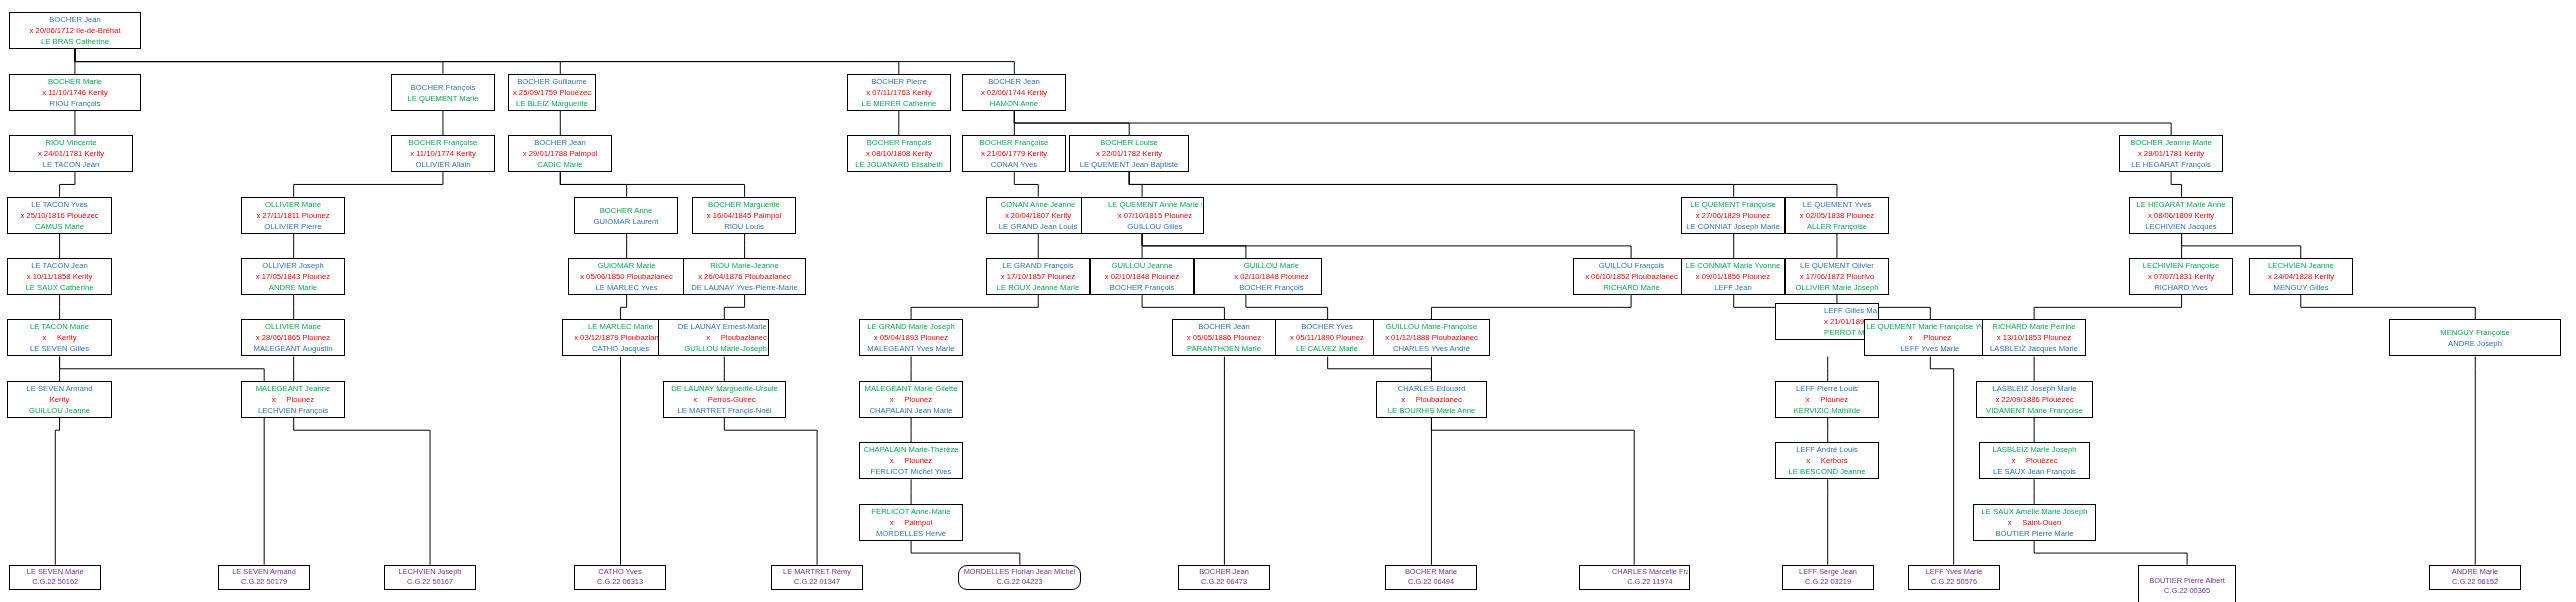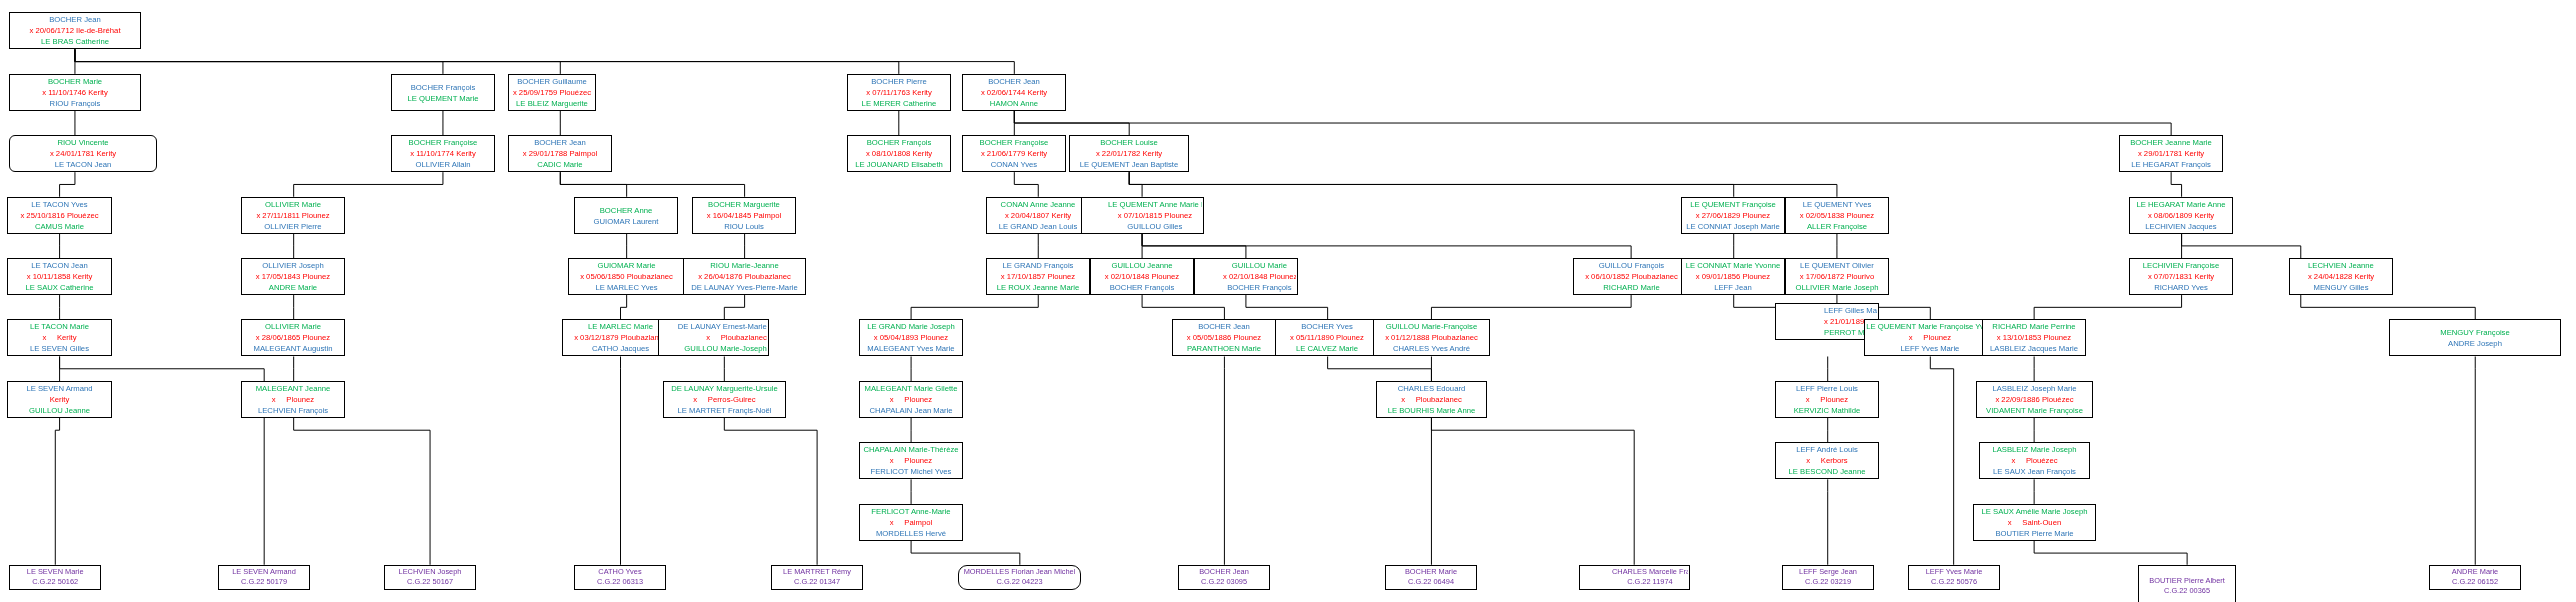--- a/index.html
+++ b/index.html
@@ -133,21 +133,21 @@
     <div class="node" style="left: 847px; top: 74px; width: 104px; height: 37px;">
       <span class="ln c-m">BOCHER Pierre</span>
       <span class="ln c-x">x 07/11/1763 Kerity</span>
       <span class="ln c-f">LE MERER Catherine</span>
     </div>
     <div class="node" style="left: 962px; top: 74px; width: 104px; height: 37px;">
       <span class="ln c-m">BOCHER Jean</span>
       <span class="ln c-x">x 02/06/1744 Kerity</span>
       <span class="ln c-f">HAMON Anne</span>
     </div>
-    <div class="node" style="left: 9px; top: 135px; width: 148px; height: 37px; border-radius: 6px;">
+    <div class="node" style="left: 9px; top: 135px; width: 124px; height: 37px;">
       <span class="ln c-f">RIOU Vincente</span>
       <span class="ln c-x">x 24/01/1781 Kerity</span>
       <span class="ln c-m">LE TACON Jean</span>
     </div>
     <div class="node" style="left: 391px; top: 135px; width: 104px; height: 37px;">
       <span class="ln c-f">BOCHER Françoise</span>
       <span class="ln c-x">x 11/10/1774 Kerity</span>
       <span class="ln c-m">OLLIVIER Allain</span>
     </div>
     <div class="node" style="left: 508px; top: 135px; width: 104px; height: 37px;">
@@ -243,21 +243,21 @@
     <div class="node" style="left: 986px; top: 258px; width: 104px; height: 37px;">
       <span class="ln c-m">LE GRAND François</span>
       <span class="ln c-x">x 17/10/1857 Plounez</span>
       <span class="ln c-f">LE ROUX Jeanne Marie</span>
     </div>
     <div class="node" style="left: 1090px; top: 258px; width: 104px; height: 37px;">
       <span class="ln c-f">GUILLOU Jeanne</span>
       <span class="ln c-x">x 02/10/1848 Plounez</span>
       <span class="ln c-m">BOCHER François</span>
     </div>
-    <div class="node" style="left: 1194px; top: 258px; width: 104px; height: 37px; padding-left: 28px;">
+    <div class="node" style="left: 1194px; top: 258px; width: 128px; height: 37px; padding-left: 28px;">
       <span class="ln c-f">GUILLOU Marie</span>
       <span class="ln c-x">x 02/10/1848 Plounez</span>
       <span class="ln c-m">BOCHER François</span>
     </div>
     <div class="node" style="left: 1573px; top: 258px; width: 117px; height: 37px;">
       <span class="ln c-m">GUILLOU François</span>
       <span class="ln c-x">x 06/10/1852 Ploubazlanec</span>
       <span class="ln c-f">RICHARD Marie</span>
     </div>
     <div class="node" style="left: 1681px; top: 258px; width: 104px; height: 37px;">
@@ -268,21 +268,21 @@
     <div class="node" style="left: 1785px; top: 258px; width: 104px; height: 37px;">
       <span class="ln c-m">LE QUEMENT Olivier</span>
       <span class="ln c-x">x 17/06/1872 Plourivo</span>
       <span class="ln c-f">OLLIVIER Marie Joseph</span>
     </div>
     <div class="node" style="left: 2129px; top: 258px; width: 104px; height: 37px;">
       <span class="ln c-f">LECHIVIEN Françoise</span>
       <span class="ln c-x">x 07/07/1831 Kerity</span>
       <span class="ln c-m">RICHARD Yves</span>
     </div>
-    <div class="node" style="left: 2249px; top: 258px; width: 104px; height: 37px; margin-left: 40px;">
+    <div class="node" style="left: 2249px; top: 258px; width: 104px; height: 37px;">
       <span class="ln c-f">LECHVIEN Jeanne</span>
       <span class="ln c-x">x 24/04/1828 Kerity</span>
       <span class="ln c-m">MENGUY Gilles</span>
     </div>
     <div class="node" style="left: 7px; top: 319px; width: 105px; height: 37px;">
       <span class="ln c-f">LE TACON Marie</span>
       <span class="ln c-x">x &nbsp;&nbsp;&nbsp; Kerity</span>
       <span class="ln c-m">LE SEVEN Gilles</span>
     </div>
     <div class="node" style="left: 241px; top: 319px; width: 104px; height: 37px;">
@@ -419,21 +419,21 @@
     <div class="node small" style="left: 771px; top: 565px; width: 92px; height: 24.6px;">
       <span class="ln c-cg">LE MARTRET Rémy</span>
       <span class="ln c-cg">C.G.22 01347</span>
     </div>
     <div class="node small" style="left: 958px; top: 565px; width: 123px; height: 24.6px; border-radius: 9px;">
       <span class="ln c-cg">MORDELLES Florian Jean Michel</span>
       <span class="ln c-cg">C.G.22 04223</span>
     </div>
     <div class="node small" style="left: 1178px; top: 565px; width: 92px; height: 24.6px;">
       <span class="ln c-cg">BOCHER Jean</span>
-      <span class="ln c-cg">C.G.22 03095</span>
+      <span class="ln c-cg">C.G.22 06473</span>
     </div>
     <div class="node small" style="left: 1385px; top: 565px; width: 92px; height: 24.6px;">
       <span class="ln c-cg">BOCHER Marie</span>
       <span class="ln c-cg">C.G.22 06494</span>
     </div>
     <div class="node small" style="left: 1579px; top: 565px; width: 111px; height: 24.6px; padding-left: 32px;">
       <span class="ln c-cg">CHARLES Marcelle Françoise</span>
       <span class="ln c-cg">C.G.22 11974</span>
     </div>
     <div class="node small" style="left: 1782px; top: 565px; width: 92px; height: 24.6px;">

